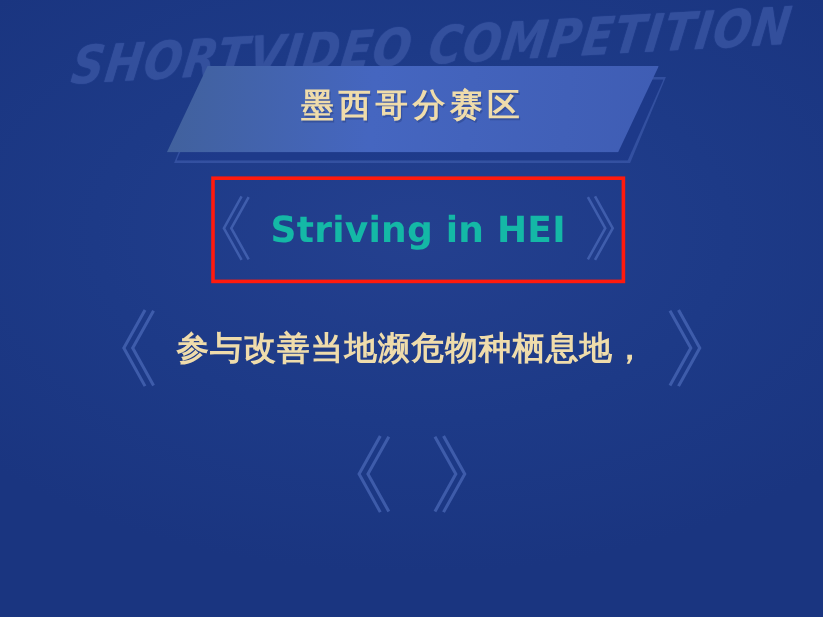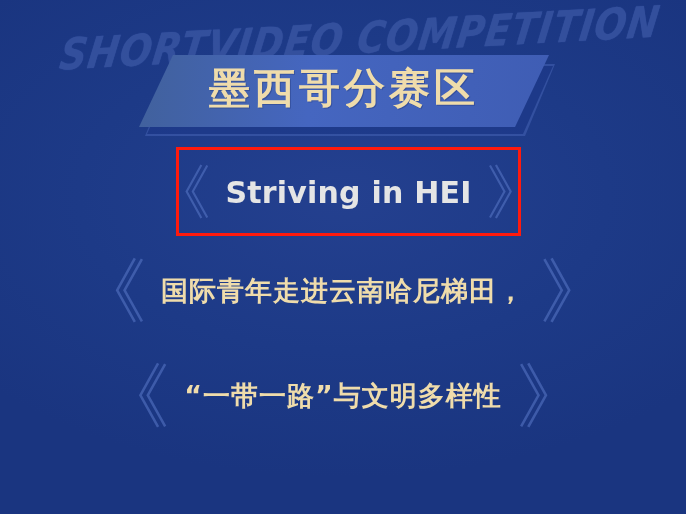--- a/index.html
+++ b/index.html
@@ -88,21 +88,21 @@
     background: linear-gradient(95deg, #41619c 0%, #4566c0 42%, #3f5db4 100%);
     clip-path: polygon(34px 0, 100% 0, calc(100% - 34px) 100%, 0 100%);
   }
   .banner-label {
     position: absolute;
     inset: 0;
     display: flex;
     align-items: center;
     justify-content: center;
     font-family: "DejaVu Sans", "Liberation Sans", sans-serif;
-    font-size: 41px;
+    font-size: 27px;
     font-weight: 700;
     letter-spacing: 4px;
     color: #efdcab;
     white-space: nowrap;
     padding-bottom: 6px;
     text-shadow: 1px 1px 0 rgba(30,50,110,.35);
   }
 
   
   .chev-row {
@@ -137,21 +137,21 @@
     left: 150px;
     top: 150px;
     width: 397px;
     height: 84px;
   }
   .striving-row .chev { font-size: 60px; font-weight: 300; }
   .striving-text {
     font-family: "DejaVu Sans", "Liberation Sans", sans-serif;
     font-size: 30px;
     font-weight: 700;
-    color: #e5e5e5;
+    color: #14b8a6;
     letter-spacing: .2px;
     white-space: nowrap;
   }
 
   
   .para-row { left: 0; width: 686px; }
   .para-row .chev { font-size: 72px; font-weight: 300; }
   .para-block {
     text-align: center;
     font-family: "DejaVu Sans", "Liberation Sans", sans-serif;
@@ -186,26 +186,25 @@
   <div class="chev-row striving-row">
     <span class="chev chev-left">《</span>
     <span class="striving-text">Striving in HEI</span>
     <span class="chev chev-right">》</span>
   </div>
   <div class="highlight-box"></div>
 
   <div class="chev-row para-row" id="para-row-1">
     <span class="chev chev-left">《</span>
     <div class="para-block">
-      <span class="para-line">国际青年走进云南哈尼梯田，</span>
+      <span class="para-line">参与改善当地濒危物种栖息地，</span>
     </div>
     <span class="chev chev-right">》</span>
   </div>
 
   <div class="chev-row para-row" id="para-row-2">
     <span class="chev chev-left">《</span>
     <div class="para-block">
-      <span class="para-line">“一带一路”与文明多样性</span>
     </div>
     <span class="chev chev-right">》</span>
   </div>
 
 </div>
 
 </body></html>

